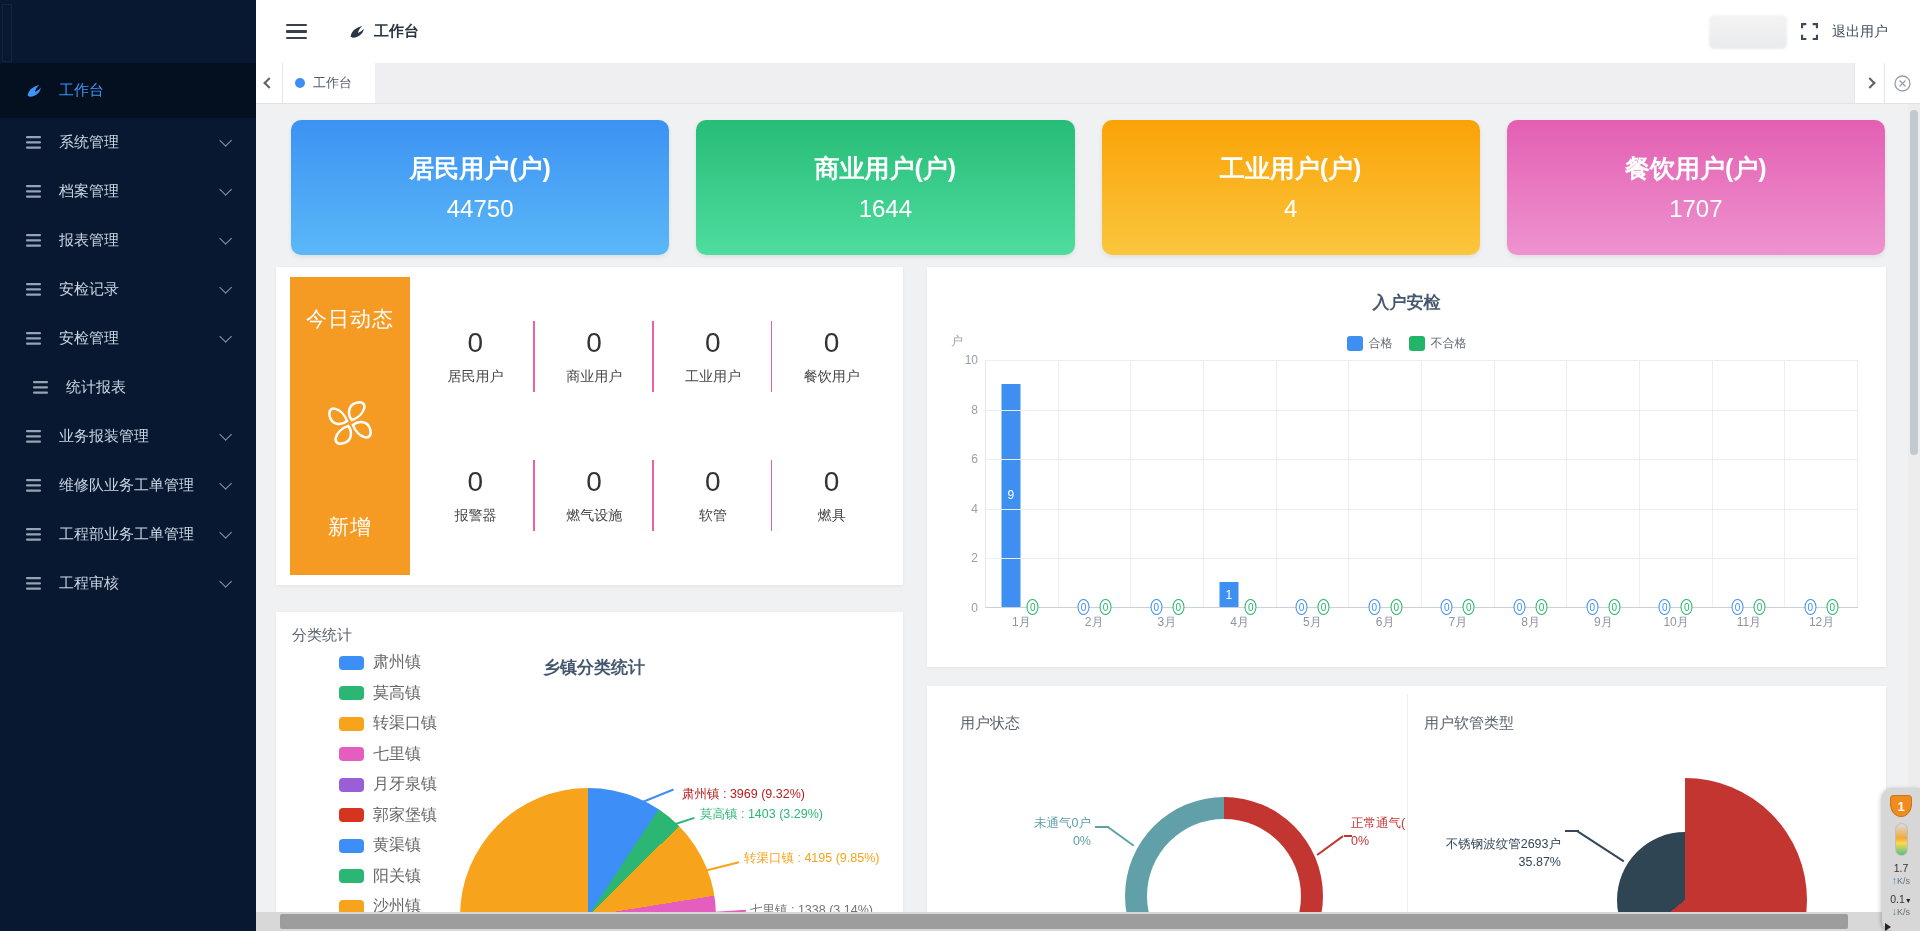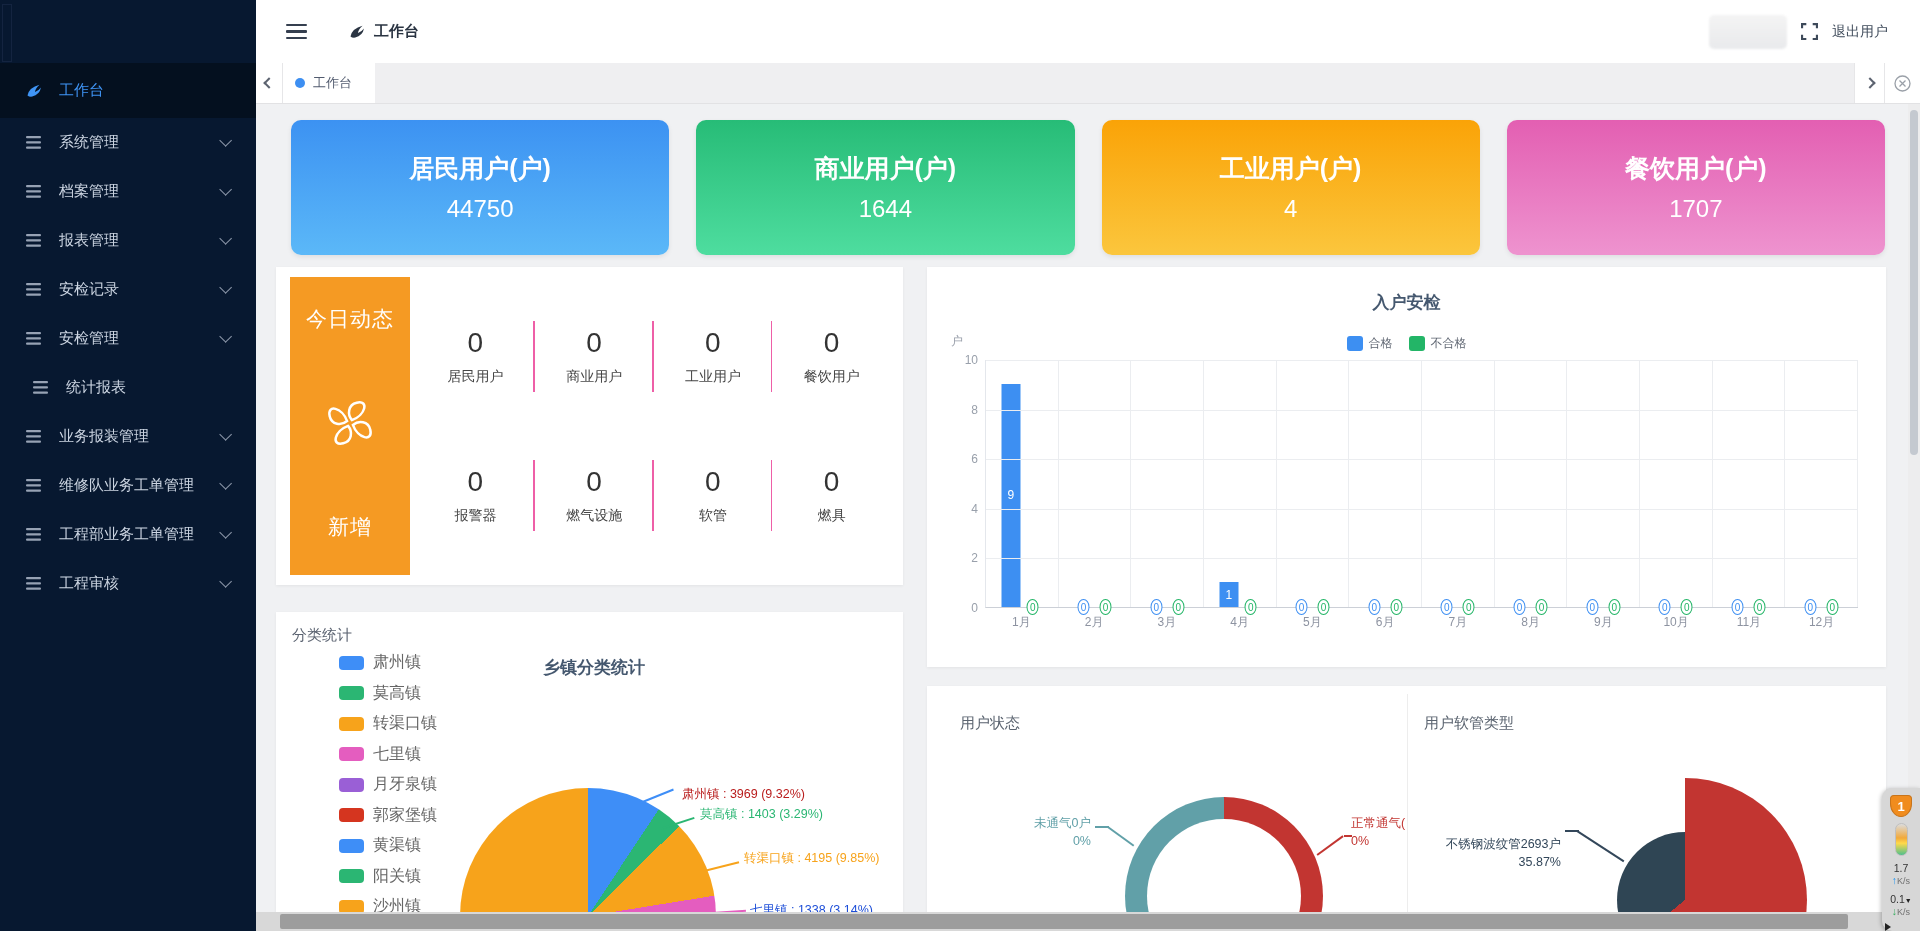--- a/index.html
+++ b/index.html
@@ -611,21 +611,21 @@
       <div class="leader" style="left:364px;top:190px;width:36px;background:#3e8ef7;transform:rotate(-22deg);"></div>
       <div class="callout" style="left:406px;top:166px;color:#b91c1c;margin-top:8px;">肃州镇 : 3969 (9.32%)</div>
 
       <div class="leader" style="left:384px;top:216px;width:36px;background:#2bb673;transform:rotate(-18deg);"></div>
       <div class="callout" style="left:424px;top:194px;color:#2bb673;">莫高镇 : 1403 (3.29%)</div>
 
       <div class="leader" style="left:428px;top:258px;width:36px;background:#f7a31b;transform:rotate(-14deg);"></div>
       <div class="callout" style="left:468px;top:238px;color:#f7a31b;">转渠口镇 : 4195 (9.85%)</div>
 
       <div class="leader" style="left:436px;top:300px;width:34px;background:#e45dbf;transform:rotate(-4deg);"></div>
-      <div class="callout" style="left:474px;top:290px;color:#1d4ed8;">七里镇 : 1338 (3.14%)</div>
+      <div class="callout" style="left:474px;top:290px;color:#737373;">七里镇 : 1338 (3.14%)</div>
     </section>
 
     <section class="panel panel-d">
       <div class="pd-head1">用户状态</div>
       <div class="pd-head2">用户软管类型</div>
       <div class="pd-div"></div>
 
       <div class="donut" id="donut" style="background: conic-gradient(rgb(194, 53, 49) 0deg, rgb(194, 53, 49) 50%, rgb(97, 160, 168) 50%, rgb(97, 160, 168) 100%);"></div>
 
       <div class="pie-label" style="left:62px;top:128px;width:102px;color:#61a0a8;">

